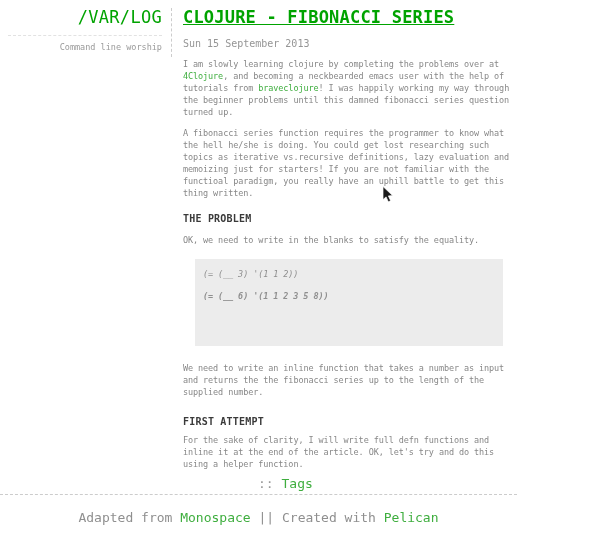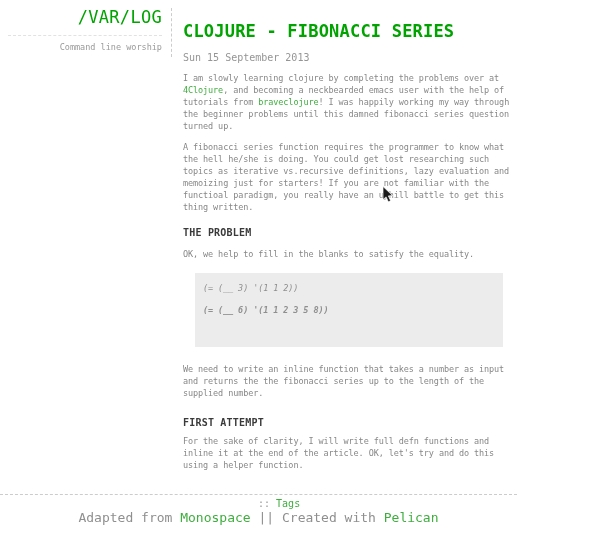--- a/index.html
+++ b/index.html
@@ -47,27 +47,28 @@
   }
 
   
   .article {
     position: absolute;
     left: 183px;
     top: 0;
     width: 336px;
   }
   .post-title {
-    margin-top: 20px;
+    margin-top: 6px;
     font-size: 17px;
     line-height: 22px;
     font-weight: bold;
     color: #00a300;
     letter-spacing: 0.2px;
     cursor: pointer;
+    text-decoration: underline;
   }
   .post-date {
     margin-top: 10px;
     font-size: 10px;
     line-height: 11px;
     color: #959595;
   }
   .body-p {
     margin-top: 9px;
     font-size: 8.5px;
@@ -92,39 +93,39 @@
   .link {
     color: #3fae3f;
     text-decoration: none;
     cursor: pointer;
   }
 
   .codeblock {
     margin-top: 13px;
     margin-left: 12px;
     width: 308px;
-    height: 74px;
+    height: 87px;
     background: #ececec;
     padding: 10px 0 0 8px;
     overflow: hidden;
   }
   .code-line {
     font-size: 8.5px;
     line-height: 11px;
     font-style: italic;
     color: #8f8f8f;
     letter-spacing: -0.1px;
     white-space: pre;
   }
   .code-line + .code-line { margin-top: 11px; font-weight: bold; }
 
   .tags-line {
-    margin-top: 27px;
+    margin-top: 8px;
     margin-left: 75px;
-    font-size: 10px;
+    font-size: 13px;
     line-height: 11px;
     color: #9a9a9a;
   }
   .tags-sep { color: #9a9a9a; }
 
   
   .site-footer {
     position: absolute;
     left: 0;
     top: 494px;
@@ -162,21 +163,21 @@
   <main class="article">
     <h1 class="post-title">CLOJURE - FIBONACCI SERIES</h1>
     <div class="post-date">Sun 15 September 2013</div>
 
     <p class="body-p"><span>I am slowly learning clojure by completing the problems over at </span><a class="link">4Clojure</a><span>, and becoming a neckbearded emacs user with the help of tutorials from </span><a class="link">braveclojure</a><span>! I was happily working my way through the beginner problems until this damned fibonacci series question turned up.</span></p>
 
     <p class="body-p p2">A fibonacci series function requires the programmer to know what the hell he/she is doing. You could get lost researching such topics as iterative vs.recursive definitions, lazy evaluation and memoizing just for starters! If you are not familiar with the functioal paradigm, you really have an uphill battle to get this thing written.</p>
 
     <h2 class="section-h">THE PROBLEM</h2>
 
-    <p class="body-p p3">OK, we help to fill in the blanks to satisfy the equality.</p>
+    <p class="body-p p3">OK, we need to write in the blanks to satisfy the equality.</p>
 
     <div class="codeblock">
       <div class="code-line">(= (__ 3) '(1 1 2))</div>
       <div class="code-line">(= (__ 6) '(1 1 2 3 5 8))</div>
     </div>
 
     <p class="body-p p4">We need to write an inline function that takes a number as input and returns the the fibonacci series up to the length of the supplied number.</p>
 
     <h2 class="section-h second">FIRST ATTEMPT</h2>
 

